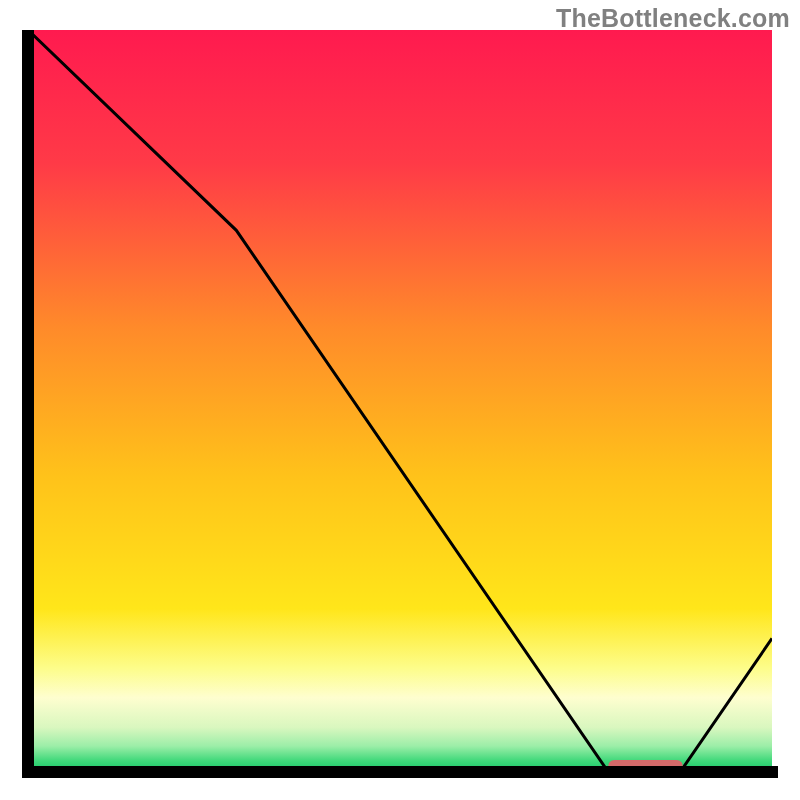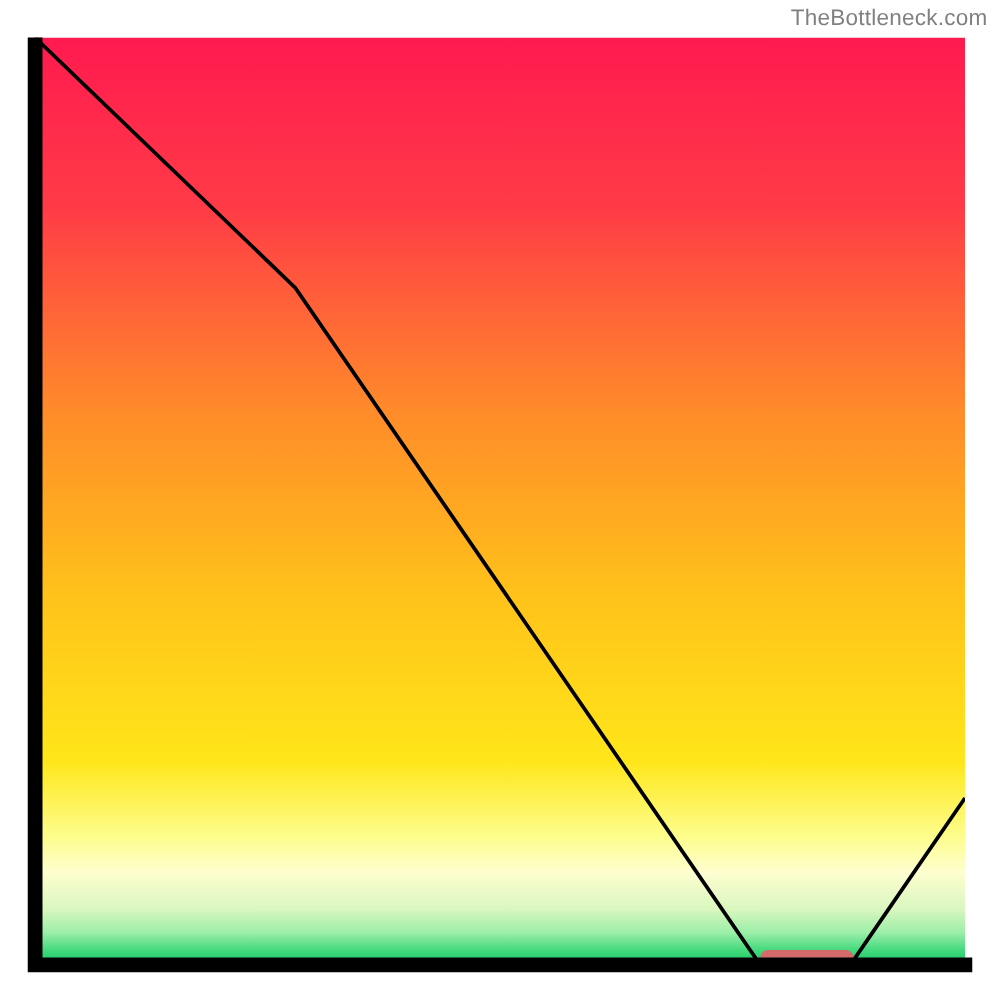--- a/index.html
+++ b/index.html
@@ -8,22 +8,22 @@
     height: 800px;
     background: #ffffff;
     position: relative;
     font-family: Arial, Helvetica, sans-serif;
     overflow: hidden;
   }
   .attribution {
     position: absolute;
     top: 4px;
     right: 10px;
-    font-size: 18px;
-    font-weight: normal;
+    font-size: 25px;
+    font-weight: bold;
     color: #808080;
     letter-spacing: 0.2px;
   }
   .chart-frame {
     position: absolute;
     left: 22px;
     top: 30px;
     width: 756px;
     height: 748px;
   }

